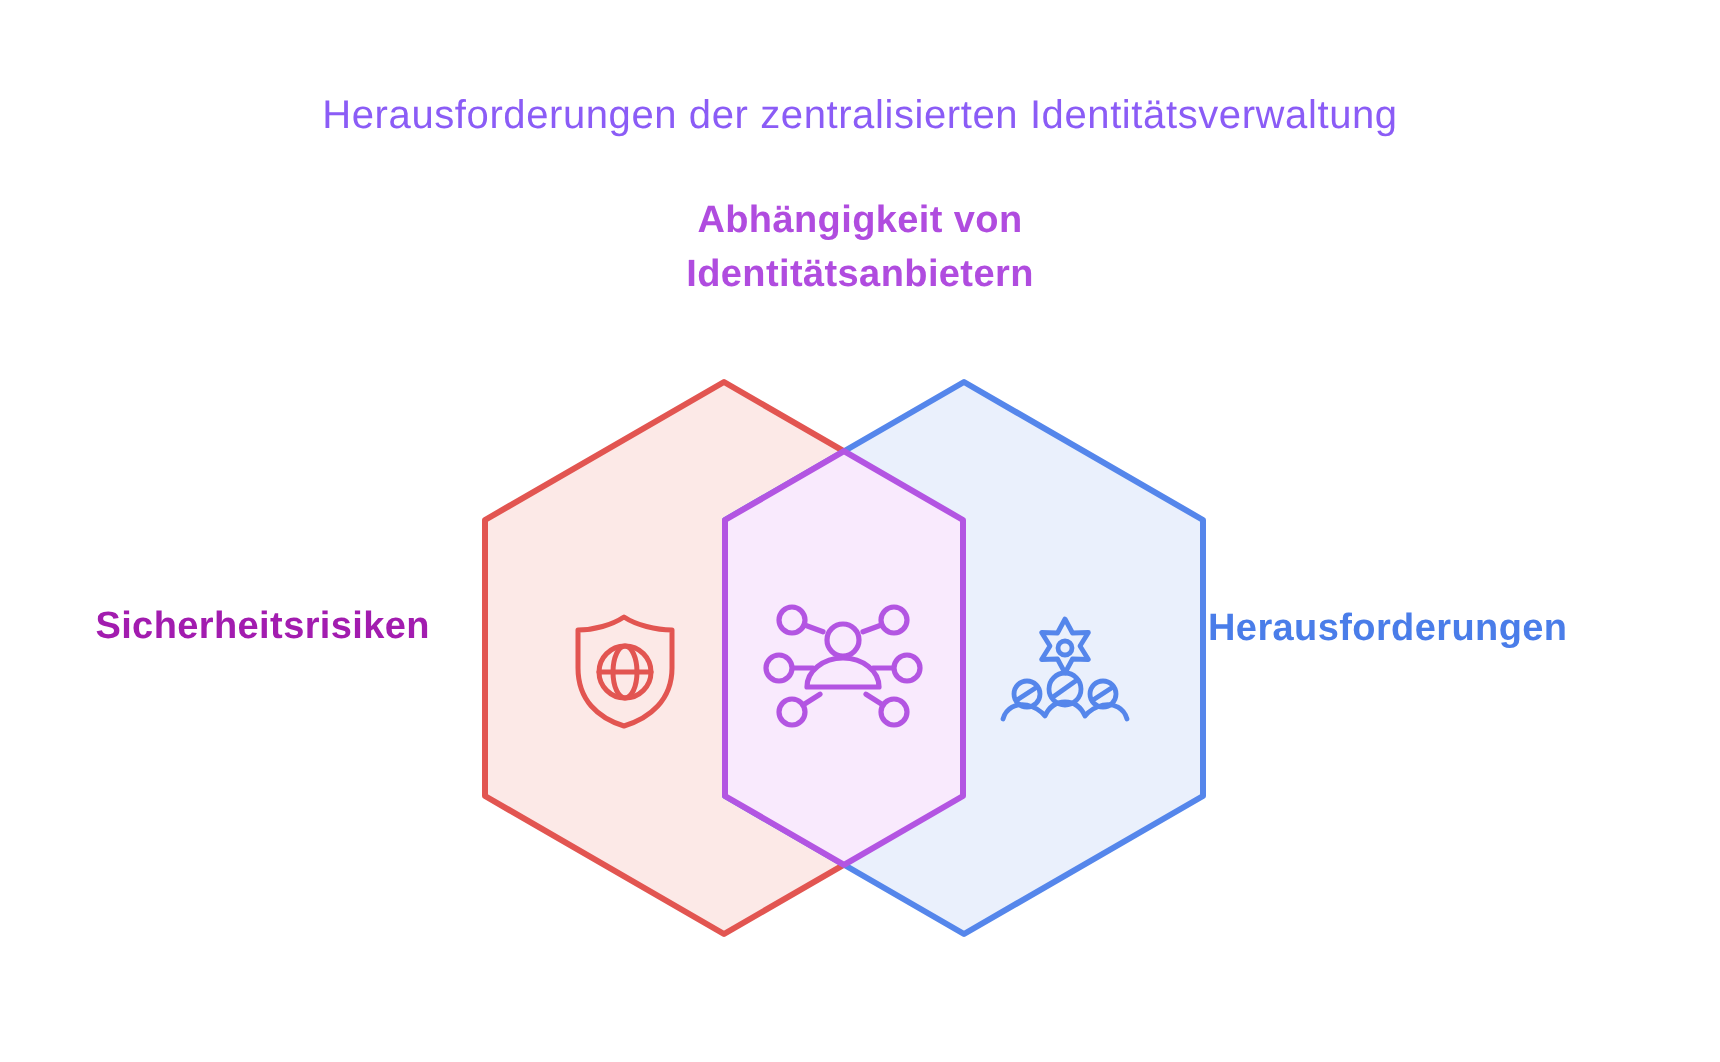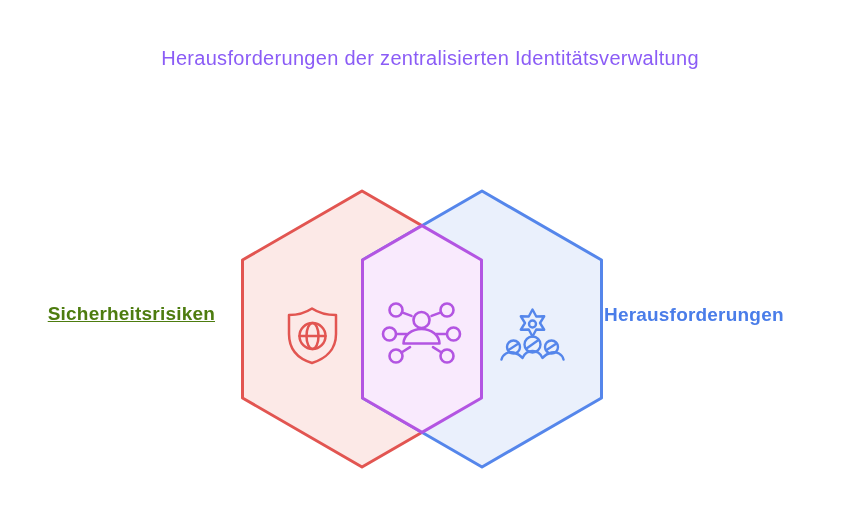--- a/index.html
+++ b/index.html
@@ -42,22 +42,24 @@
   .side-label.right { top: 304px; left: 604px; text-align: left; }
   svg.diagram { position: absolute; top: 0; left: 0; }
 </style>
 </head>
 <body>
 
 <div class="stage">
 
   <div class="title" style="color: #8b5cf6;">Herausforderungen der zentralisierten Identitätsverwaltung</div>
 
+  <div class="center-heading" style="color: rgb(176, 76, 223);">Abhängigkeit von
+Identitätsanbietern</div>
 
-  <div class="side-label left" style="color: #4d7c0f; text-decoration: underline;">Sicherheitsrisiken</div>
+  <div class="side-label left" style="color: #a21caf;">Sicherheitsrisiken</div>
 
   <div class="side-label right" style="color: rgb(74, 125, 233);">Herausforderungen</div>
 
   <svg class="diagram" width="860" height="531" viewBox="0 0 860 531">
 
     <polygon points="362,191 481.5,260 481.5,398 362,467 242.5,398 242.5,260" stroke-width="3" stroke-linejoin="round" stroke="#e25551" fill="#fce9e7"></polygon>
 
     <polygon points="482,191 601.5,260 601.5,398 482,467 362.5,398 362.5,260" stroke-width="3" stroke-linejoin="round" stroke="#5586eb" fill="#eaf0fc"></polygon>
 
     <polygon points="422,225.6 481.5,260 481.5,398 422,432.4 362.5,398 362.5,260" stroke-width="3" stroke-linejoin="round" stroke="#b355e2" fill="#f9eafd"></polygon>

